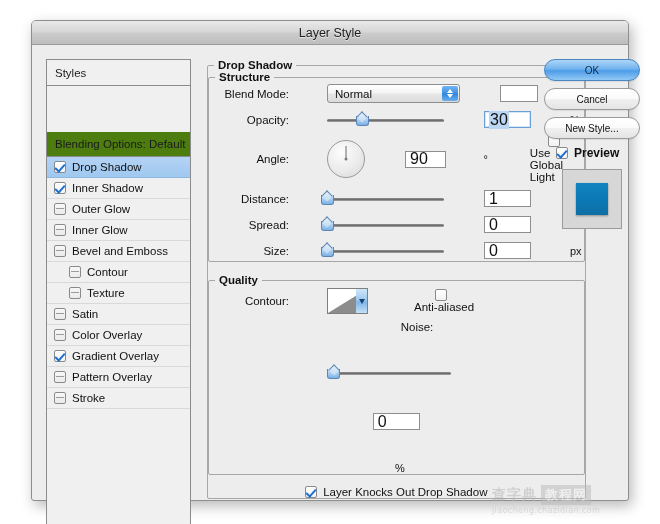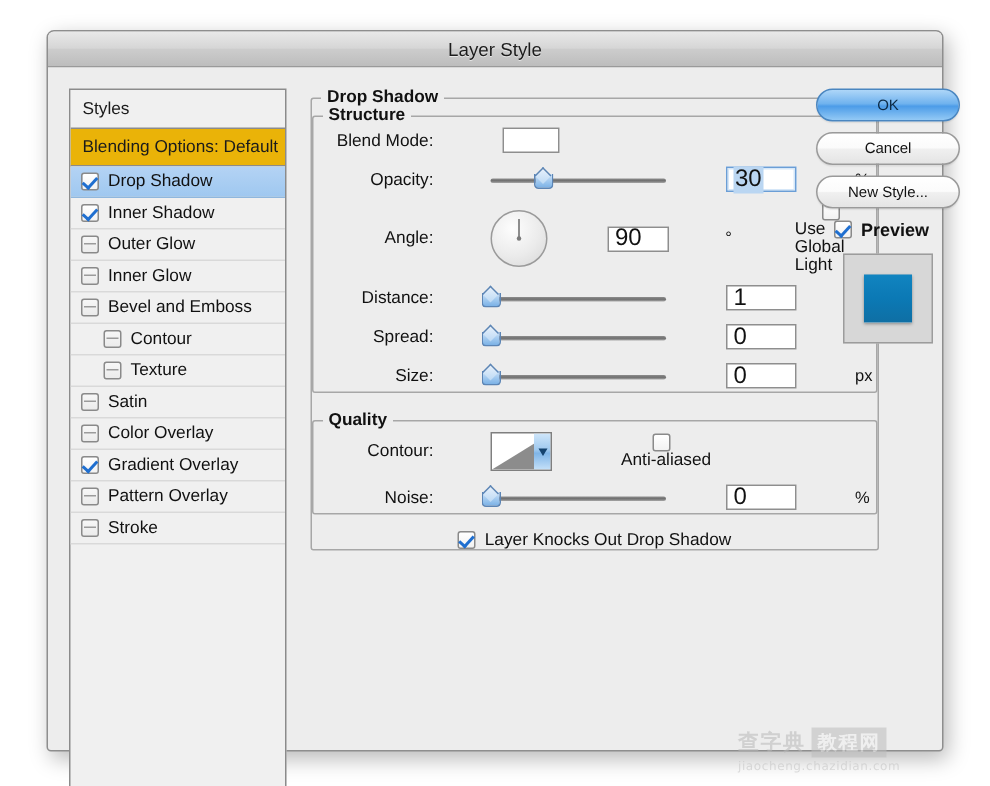--- a/index.html
+++ b/index.html
@@ -118,24 +118,25 @@
     border-bottom: 1px solid #8b8b8b;
     box-sizing: border-box;
   }
   .blending-row {
     height: 25px;
     display: flex;
     align-items: center;
     padding-left: 8px;
     font-size: 11.5px;
     color: #1b1b1b;
-    background: #eab308;
+    background: #4d7c0f;
     border-bottom: 1px solid #8b8b8b;
     box-sizing: border-box;
     cursor: default;
+    margin-top: 46px;
   }
   .effect-list { background: #f0f0f0; }
   .effect-row {
     height: 21px;
     display: flex;
     align-items: center;
     padding-left: 7px;
     font-size: 11.5px;
     color: #111;
     border-bottom: 1px solid #d9d9d9;
@@ -551,20 +552,27 @@
       <div class="settings">
 
         <fieldset class="grp grp-outer">
           <legend>Drop Shadow</legend>
 
           <fieldset class="grp grp-inner">
             <legend>Structure</legend>
 
             <div class="row">
               <span class="lbl w80">Blend Mode:</span>
+              <div class="select">
+                <span class="sel-text">Normal</span>
+                <span class="stepper">
+                  <span class="up"></span>
+                    <span class="dn"></span>
+                </span>
+              </div>
               <div class="swatch"></div>
             </div>
 
             <div class="row">
               <span class="lbl w80">Opacity:</span>
               <div class="slider">
                 <div class="track"></div>
                 <div class="thumb" id="opacity-thumb" style="left: 30%;"></div>
               </div>
               <div class="numfield sel-hl">
@@ -636,21 +644,21 @@
                 <div class="arrowstrip">
                     <span class="ar"></span>
                   </div>
               </div>
               <span class="inline-cb">
                 <span class="cb"></span>
                 <span>Anti-aliased</span>
               </span>
             </div>
 
-            <div class="row" style="margin-bottom:0;">
+            <div class="row" style="margin-bottom:0;flex-direction:column;">
               <span class="lbl w80">Noise:</span>
               <div class="slider">
                 <div class="track"></div>
                 <div class="thumb" id="noise-thumb" style="left: 0%;"></div>
               </div>
               <div class="numfield">
                 <span>0</span>
               </div>
               <span class="unit">%</span>
             </div>

